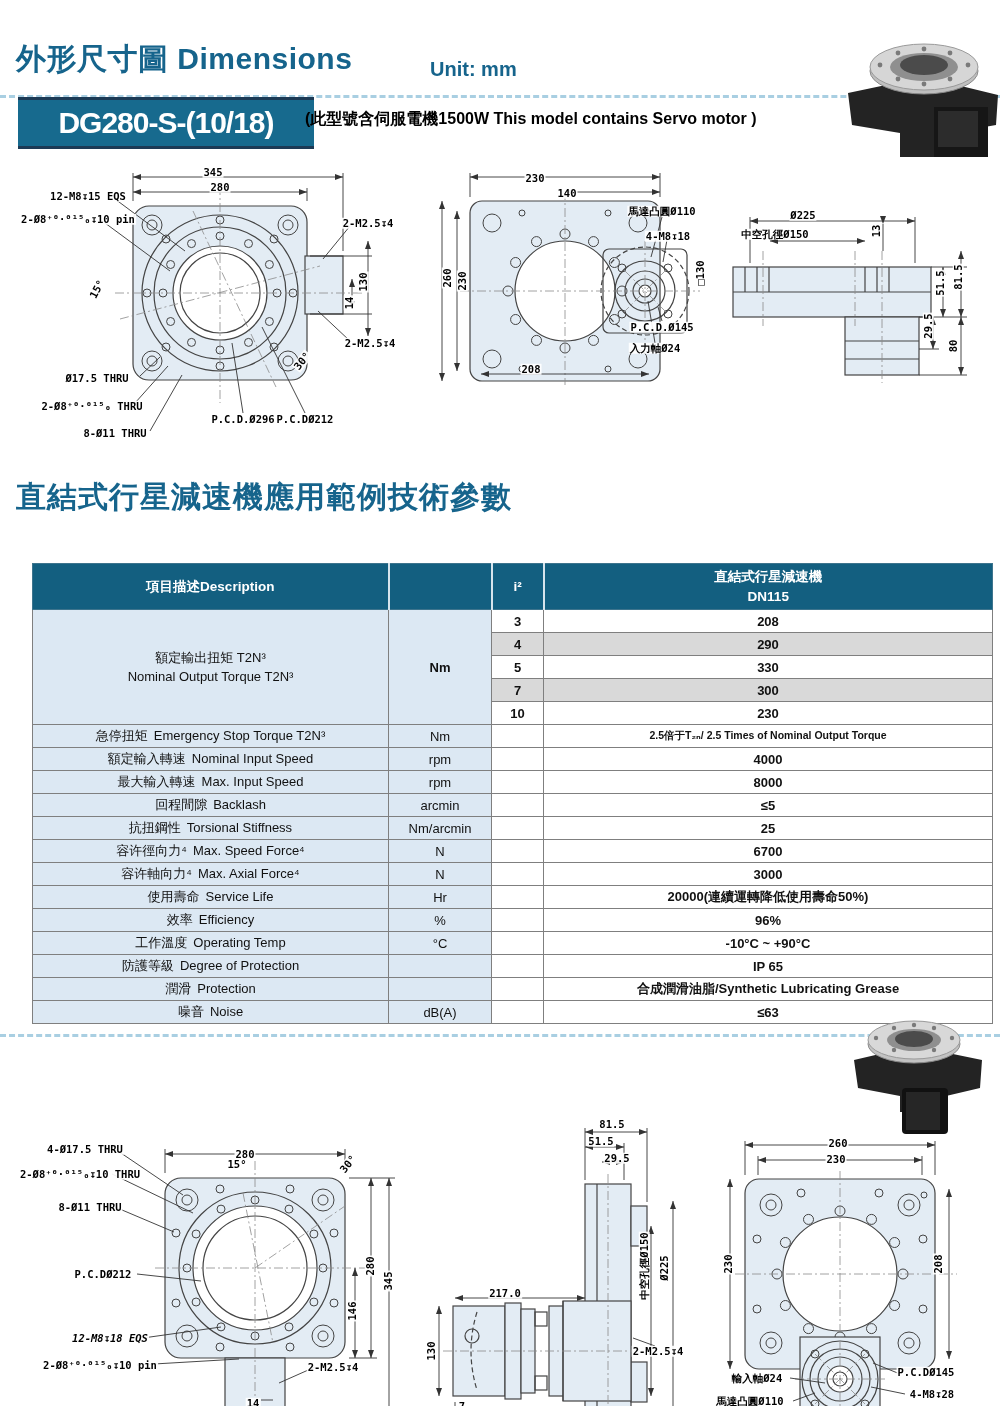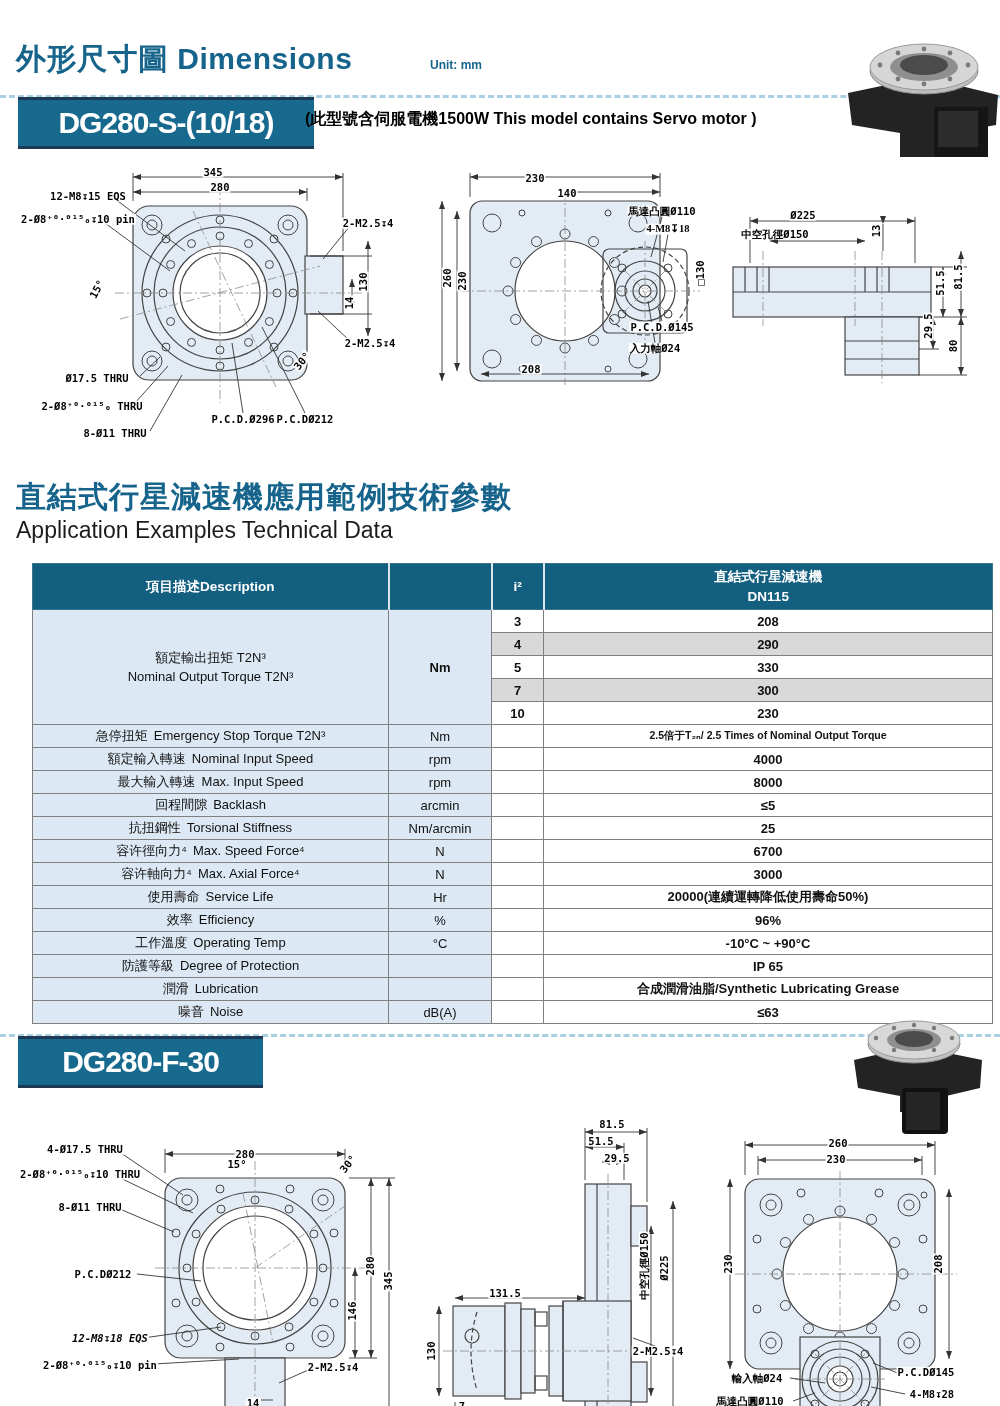--- a/index.html
+++ b/index.html
@@ -1,20 +1,20 @@
 <!DOCTYPE html>
 <html><head>
 <meta charset="utf-8">
 <style>
   html,body{margin:0;padding:0;background:#fff;}
   .page{position:relative;width:1000px;height:1406px;background:#fff;overflow:hidden;
         font-family:"Liberation Sans","DejaVu Sans",sans-serif;color:#111;margin-top:31px;}
   
   .main-title{position:absolute;left:16px;top:8px;font-size:30px;font-weight:bold;color:#16648c;letter-spacing:.5px;}
-  .unit-label{position:absolute;left:430px;top:27px;font-size:12px;font-weight:bold;color:#16648c;}
+  .unit-label{position:absolute;left:430px;top:27px;font-size:20px;font-weight:bold;color:#16648c;}
   .dash-line{position:absolute;left:0;width:1000px;height:0;border-top:3px dashed #a9cfe2;}
   .badge{position:absolute;background:#176a8e;border-top:3px solid #1c3a55;border-bottom:3px solid #1c3a55;
          color:#fff;font-weight:bold;display:flex;align-items:center;justify-content:center;}
   .badge-text{font-size:30px;letter-spacing:-1px;}
   .model-note{position:absolute;font-size:16px;font-weight:bold;color:#000;}
   
   .section-title-zh{position:absolute;left:16px;top:446px;font-size:30px;font-weight:bold;color:#16648c;letter-spacing:1px;}
   .section-title-en{position:absolute;left:16px;top:486px;font-size:23px;color:#1c1c1c;}
   
   table.tech{position:absolute;left:32px;top:532px;width:960px;border-collapse:collapse;table-layout:fixed;}
@@ -232,21 +232,21 @@
         <line x1="238" y1="73" x2="233" y2="101"></line>
         <line x1="232" y1="160" x2="228" y2="146"></line>
         <line x1="225" y1="182" x2="218" y2="140"></line>
       </g>
     </svg>
   <div class="dim-label" style="left: 105px; top: 17px; transform: translate(-50%, -50%);">230</div>
       <div class="dim-label" style="left: 137px; top: 32px; transform: translate(-50%, -50%);">140</div>
       <div class="dim-label" style="left: 17px; top: 117px; transform: translate(-50%, -50%) rotate(-90deg);">260</div>
       <div class="dim-label" style="left: 32px; top: 120px; transform: translate(-50%, -50%) rotate(-90deg);">230</div>
       <div class="dim-label" style="left: 232px; top: 50px; transform: translate(-50%, -50%);">馬達凸圓Ø110</div>
-      <div class="dim-label" style="left: 238px; top: 68px; transform: translate(-50%, -50%); font-family: Liberation Serif, serif;">4-M8↧18</div>
+      <div class="dim-label" style="left: 238px; top: 75px; transform: translate(-50%, -50%);">4-M8↧18</div>
       <div class="dim-label" style="left: 270px; top: 112px; transform: translate(-50%, -50%) rotate(-90deg);">□130</div>
       <div class="dim-label" style="left: 232px; top: 166px; transform: translate(-50%, -50%);">P.C.D.Ø145</div>
       <div class="dim-label" style="left: 225px; top: 187px; transform: translate(-50%, -50%);">入力軸Ø24</div>
       <div class="dim-label" style="left: 101px; top: 208px; transform: translate(-50%, -50%);">208</div>
     </div>
 
   <div class="drawing" style="left:715px;top:160px;width:285px;height:192px">
     <svg width="285" height="192" viewBox="0 0 285 192">
       <defs>
         <marker id="arC" markerWidth="10" markerHeight="8" refX="8" refY="3" orient="auto" markerUnits="userSpaceOnUse">
@@ -293,21 +293,20 @@
   <div class="dim-label" style="left: 88px; top: 24px; transform: translate(-50%, -50%);">Ø225</div>
       <div class="dim-label" style="left: 60px; top: 43px; transform: translate(-50%, -50%);">中空孔徑Ø150</div>
       <div class="dim-label" style="left: 161px; top: 40px; transform: translate(-50%, -50%) rotate(-90deg);">13</div>
       <div class="dim-label" style="left: 225px; top: 92px; transform: translate(-50%, -50%) rotate(-90deg);">51.5</div>
       <div class="dim-label" style="left: 243px; top: 86px; transform: translate(-50%, -50%) rotate(-90deg);">81.5</div>
       <div class="dim-label" style="left: 213px; top: 135px; transform: translate(-50%, -50%) rotate(-90deg);">29.5</div>
       <div class="dim-label" style="left: 238px; top: 155px; transform: translate(-50%, -50%) rotate(-90deg);">80</div>
     </div>
 
   <div class="section-title-zh">直結式行星減速機應用範例技術參數</div>
-  <div class="section-title-en">Application Examples Technical Data</div>
 
   <table class="tech">
     <colgroup>
         <col class="c1">
         <col class="c2">
         <col class="c3">
         <col class="c4">
       </colgroup>
     <thead>
       <tr>
@@ -407,38 +406,35 @@
         <td class="ival"></td>
         <td class="val">-10°C ~ +90°C</td>
       </tr>
       <tr>
         <td class="desc"><span>防護等級</span><span class="en">Degree of Protection</span></td>
         <td class="unit"></td>
         <td class="ival"></td>
         <td class="val">IP 65</td>
       </tr>
       <tr>
-        <td class="desc"><span>潤滑</span><span class="en">Lubrication</span></td>
+        <td class="desc"><span>潤滑</span><span class="en">Protection</span></td>
         <td class="unit"></td>
         <td class="ival"></td>
         <td class="val">合成潤滑油脂/Synthetic Lubricating Grease</td>
       </tr>
       <tr>
         <td class="desc"><span>噪音</span><span class="en">Noise</span></td>
         <td class="unit">dB(A)</td>
         <td class="ival"></td>
         <td class="val">≤63</td>
       </tr>
     </tbody>
   </table>
 
   <div class="dash-line" style="top:1003px"></div>
-  <div class="badge" style="left:18px;top:1005px;width:245px;height:46px">
-    <span class="badge-text">DG280-F-30</span>
-  </div>
 
   <svg class="photo" style="left:842px;top:985px" width="158" height="120" viewBox="0 0 158 120">
     <path d="M12,44 L72,30 L140,44 L138,72 L104,80 L104,96 L58,96 L58,80 L16,72 Z" fill="#232323"></path>
     <rect x="60" y="72" width="46" height="46" rx="4" fill="#111"></rect>
     <rect x="64" y="76" width="34" height="38" fill="#262626"></rect>
     <ellipse cx="72" cy="28" rx="46" ry="19" fill="#c2c2c2" stroke="#8a8a8a"></ellipse>
     <ellipse cx="72" cy="24" rx="46" ry="19" fill="#d8d8d8" stroke="#9a9a9a"></ellipse>
     <ellipse cx="72" cy="24" rx="27" ry="11" fill="#8f8f8f"></ellipse>
     <ellipse cx="72" cy="23" rx="19" ry="8" fill="#4b4b4b"></ellipse>
     <circle cx="34" cy="22" r="2.2" fill="#7a7a7a"></circle>
@@ -589,21 +585,21 @@
           <line x1="250" y1="290" x2="250" y2="320"></line>
           <line x1="98" y1="300" x2="98" y2="312"></line>
         <line x1="218" y1="222" x2="240" y2="230"></line>
       </g>
     </svg>
   <div class="dim-label" style="left: 197px; top: 8px; transform: translate(-50%, -50%);">81.5</div>
       <div class="dim-label" style="left: 186px; top: 25px; transform: translate(-50%, -50%);">51.5</div>
       <div class="dim-label" style="left: 202px; top: 42px; transform: translate(-50%, -50%);">29.5</div>
       <div class="dim-label" style="left: 229px; top: 150px; transform: translate(-50%, -50%) rotate(-90deg);">中空孔徑Ø150</div>
       <div class="dim-label" style="left: 249px; top: 152px; transform: translate(-50%, -50%) rotate(-90deg);">Ø225</div>
-      <div class="dim-label" style="left: 90px; top: 177px; transform: translate(-50%, -50%);">131.5</div>
+      <div class="dim-label" style="left: 90px; top: 177px; transform: translate(-50%, -50%);">217.0</div>
       <div class="dim-label" style="left: 16px; top: 235px; transform: translate(-50%, -50%) rotate(-90deg);">130</div>
       <div class="dim-label" style="left: 243px; top: 235px; transform: translate(-50%, -50%);">2-M2.5↧4</div>
       <div class="dim-label" style="left: 47px; top: 290px; transform: translate(-50%, -50%);">7</div>
       <div class="dim-label" style="left: 69px; top: 303px; transform: translate(-50%, -50%);">58</div>
       <div class="dim-label" style="left: 130px; top: 311px; transform: translate(-50%, -50%);">301</div>
     </div>
 
   <div class="drawing" style="left:695px;top:1100px;width:305px;height:306px">
     <svg width="305" height="306" viewBox="0 0 305 306">
       <defs>

